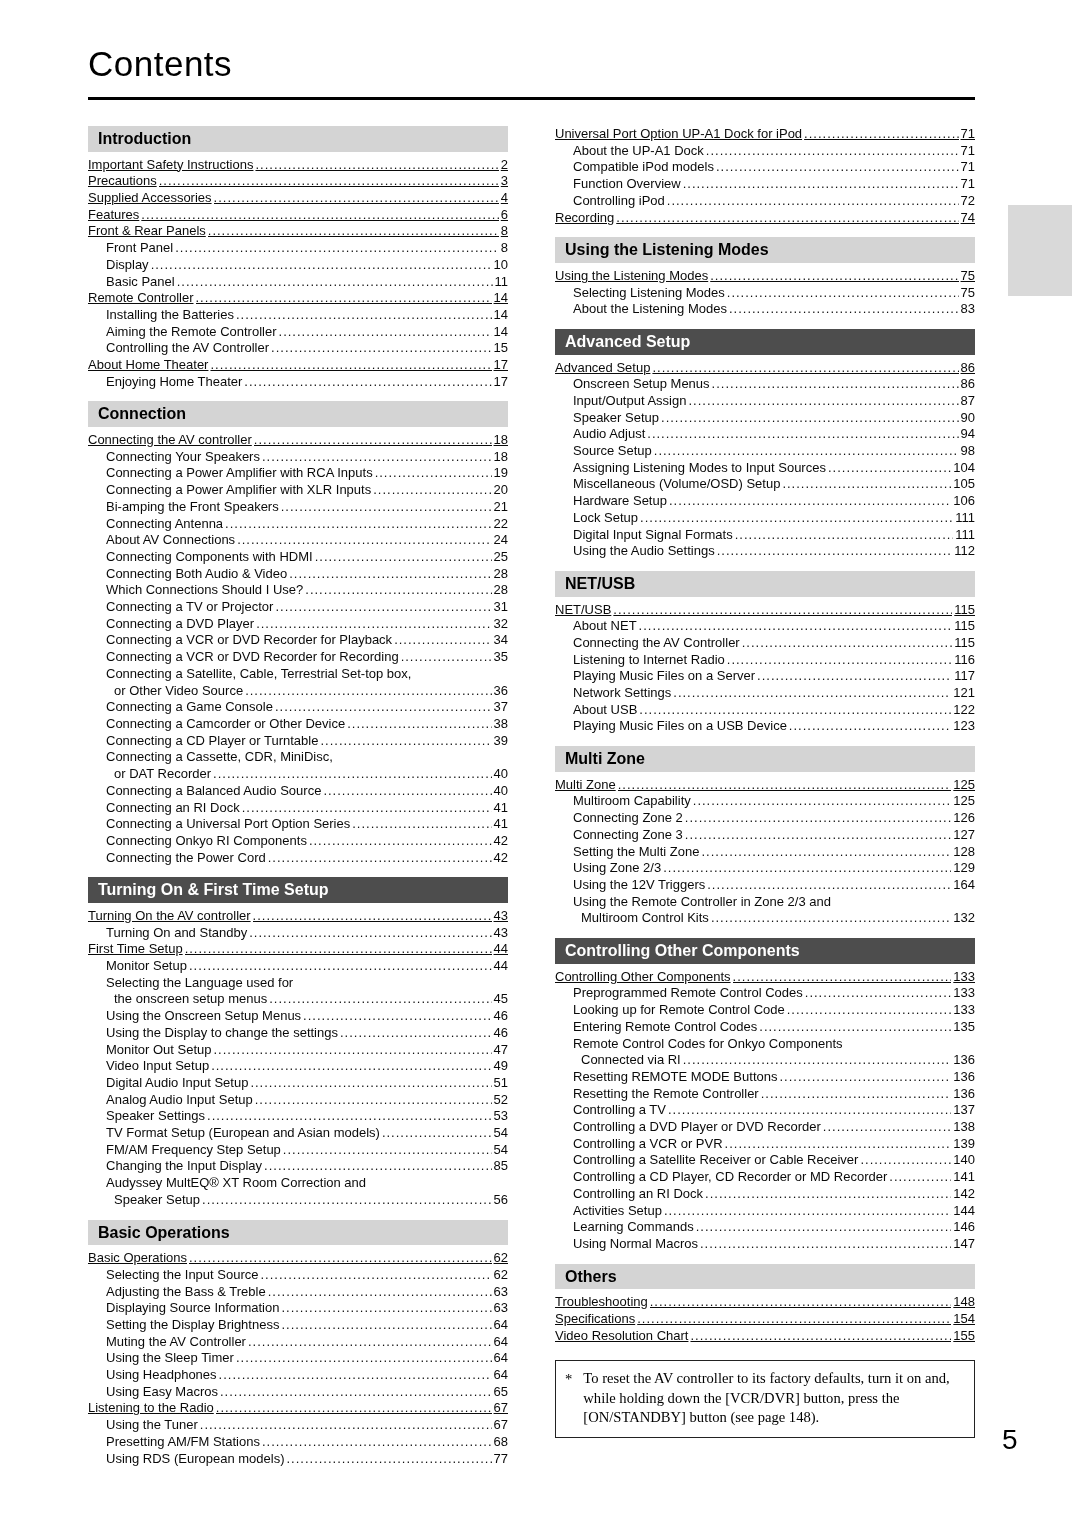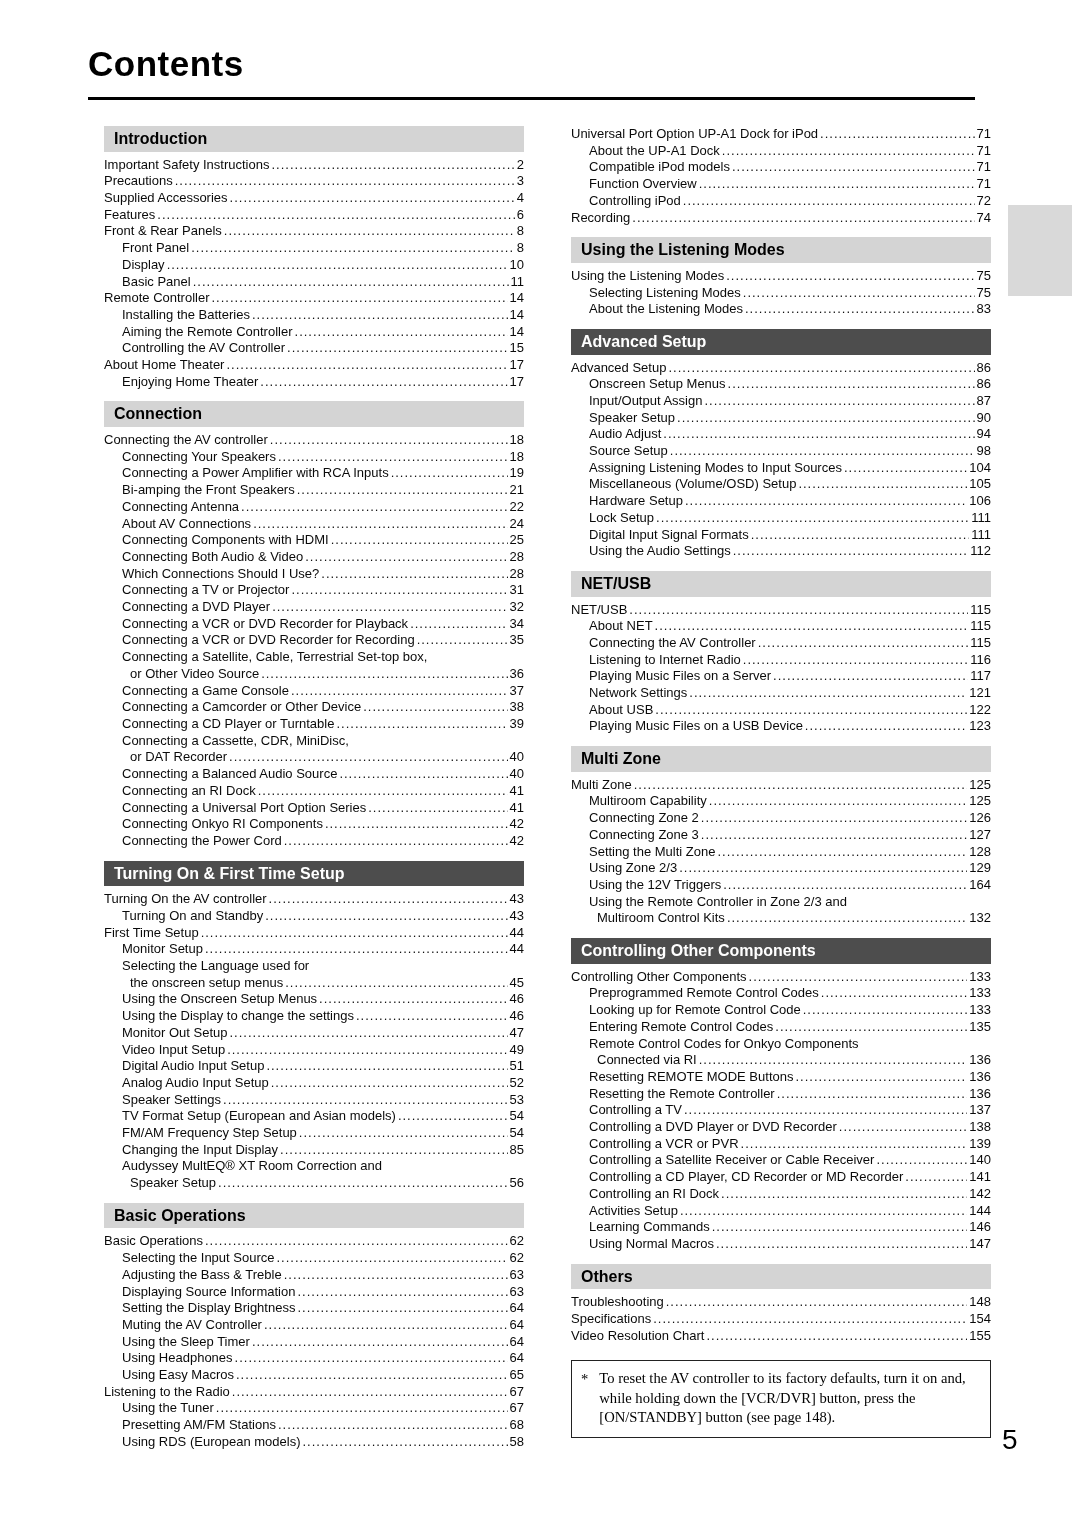--- a/index.html
+++ b/index.html
@@ -13,21 +13,21 @@
     overflow: hidden;
   }
   .page { position: absolute; inset: 0; }
 
   .title {
     position: absolute;
     left: 88px;
     top: 44px;
     margin: 0;
     font-size: 35px;
-    font-weight: bold;
+    font-weight: normal;
     letter-spacing: 0.5px;
     color: #000;
   }
   .title-rule {
     position: absolute;
     left: 88px;
     top: 97px;
     width: 887px;
     height: 3px;
     background: #000;
@@ -36,21 +36,21 @@
     position: absolute;
     right: 0;
     top: 205px;
     width: 64px;
     height: 91px;
     background: var(--tab-gray, #d9d9d9);
   }
 
   .columns {
     position: absolute;
-    left: 104px;
+    left: 88px;
     top: 126px;
     width: 887px;
     display: flex;
     gap: 47px;
     align-items: flex-start;
   }
   .col { width: 420px; flex: 0 0 420px; }
 
   .sec-header {
     font-weight: bold;
@@ -63,21 +63,21 @@
   .sec-header.light { background: var(--header-light, #d4d4d4); color: #000; }
   .sec-header.dark  { background: var(--header-dark, #4d4d4d); color: #fff; }
 
   .entry {
     display: flex;
     align-items: baseline;
     font-size: 13px;
     line-height: 16.7px;
     color: #0a0a0a;
   }
-  .entry.indent-0 { padding-left: 0; }
+  .entry.indent-0 { padding-left: 0; text-decoration: underline; }
   .entry.indent-1 { padding-left: 18px; }
   .entry.indent-2 { padding-left: 26px; }
   .entry-label { white-space: nowrap; }
   .dots {
     flex: 1;
     min-width: 6px;
     overflow: hidden;
     white-space: nowrap;
     margin: 0 2px;
     letter-spacing: 1px;
@@ -201,20 +201,25 @@
           <span class="entry-label">Connecting Your Speakers</span>
           <span class="dots"></span>
           <span class="entry-page">18</span>
         </div>
         <div class="entry indent-1">
           <span class="entry-label">Connecting a Power Amplifier with RCA Inputs</span>
           <span class="dots"></span>
           <span class="entry-page">19</span>
         </div>
         <div class="entry indent-1">
+          <span class="entry-label">Connecting a Power Amplifier with XLR Inputs</span>
+          <span class="dots"></span>
+          <span class="entry-page">20</span>
+        </div>
+        <div class="entry indent-1">
           <span class="entry-label">Bi-amping the Front Speakers</span>
           <span class="dots"></span>
           <span class="entry-page">21</span>
         </div>
         <div class="entry indent-1">
           <span class="entry-label">Connecting Antenna</span>
           <span class="dots"></span>
           <span class="entry-page">22</span>
         </div>
         <div class="entry indent-1">
@@ -457,21 +462,21 @@
           <span class="entry-page">67</span>
         </div>
         <div class="entry indent-1">
           <span class="entry-label">Presetting AM/FM Stations</span>
           <span class="dots"></span>
           <span class="entry-page">68</span>
         </div>
         <div class="entry indent-1">
           <span class="entry-label">Using RDS (European models)</span>
           <span class="dots"></span>
-          <span class="entry-page">58</span>
+          <span class="entry-page">77</span>
         </div>
       </div>
       <div class="col">
         <div class="entry indent-0">
           <span class="entry-label">Universal Port Option UP-A1 Dock for iPod</span>
           <span class="dots"></span>
           <span class="entry-page">71</span>
         </div>
         <div class="entry indent-1">
           <span class="entry-label">About the UP-A1 Dock</span>

